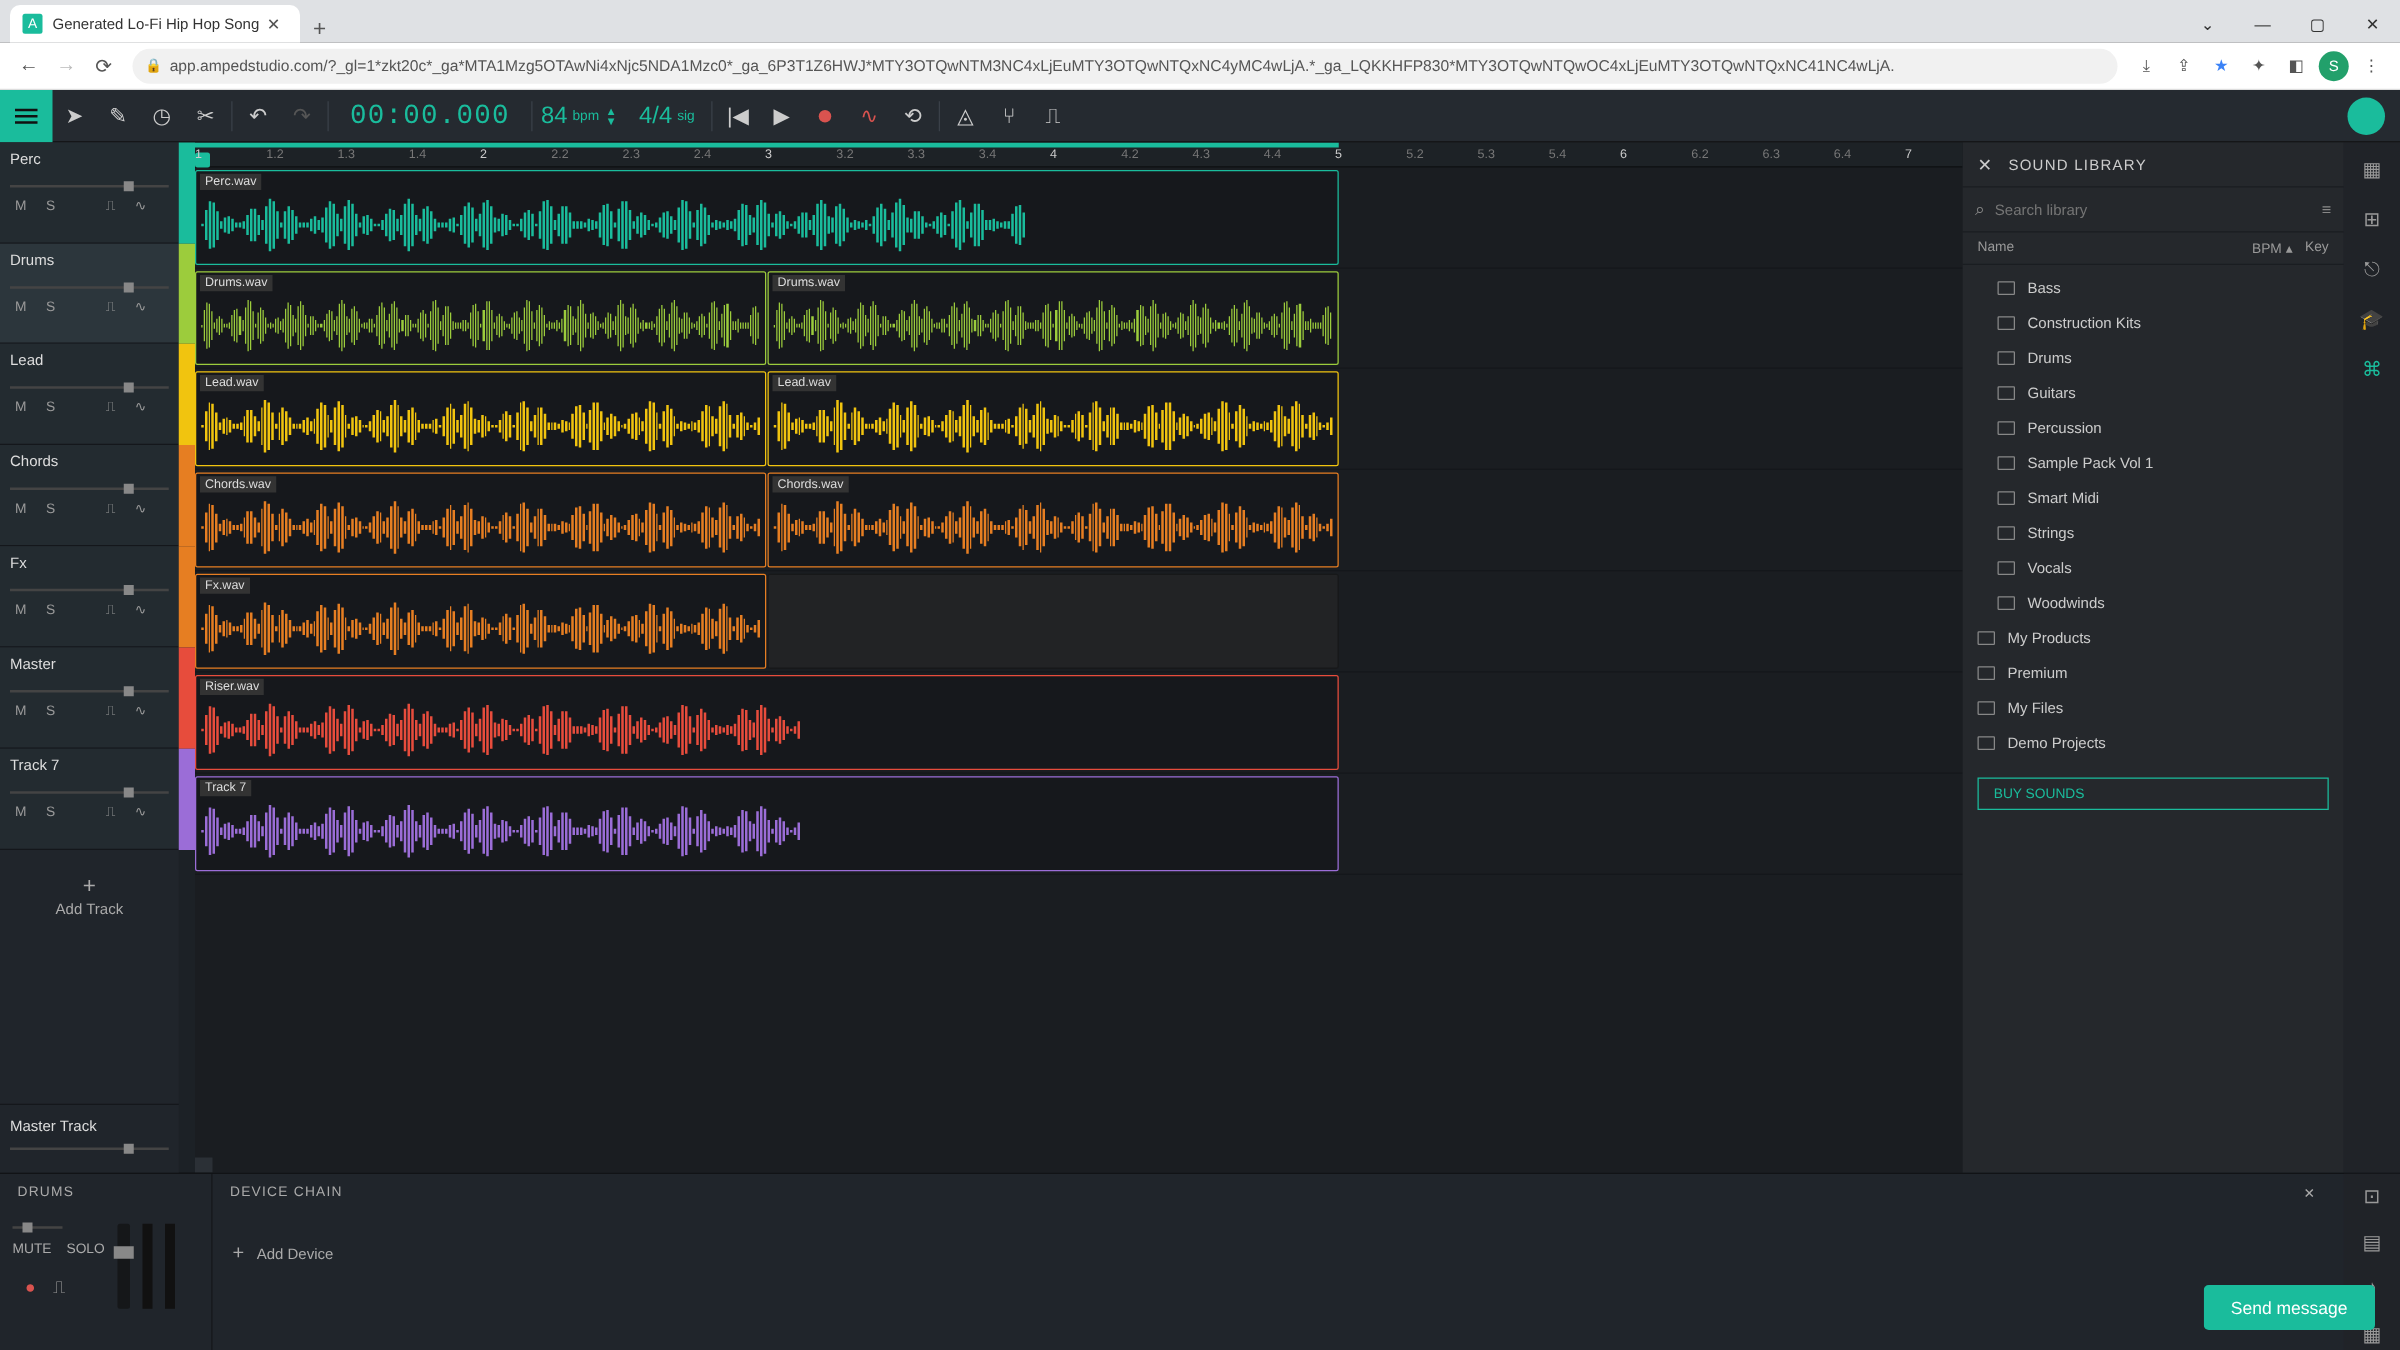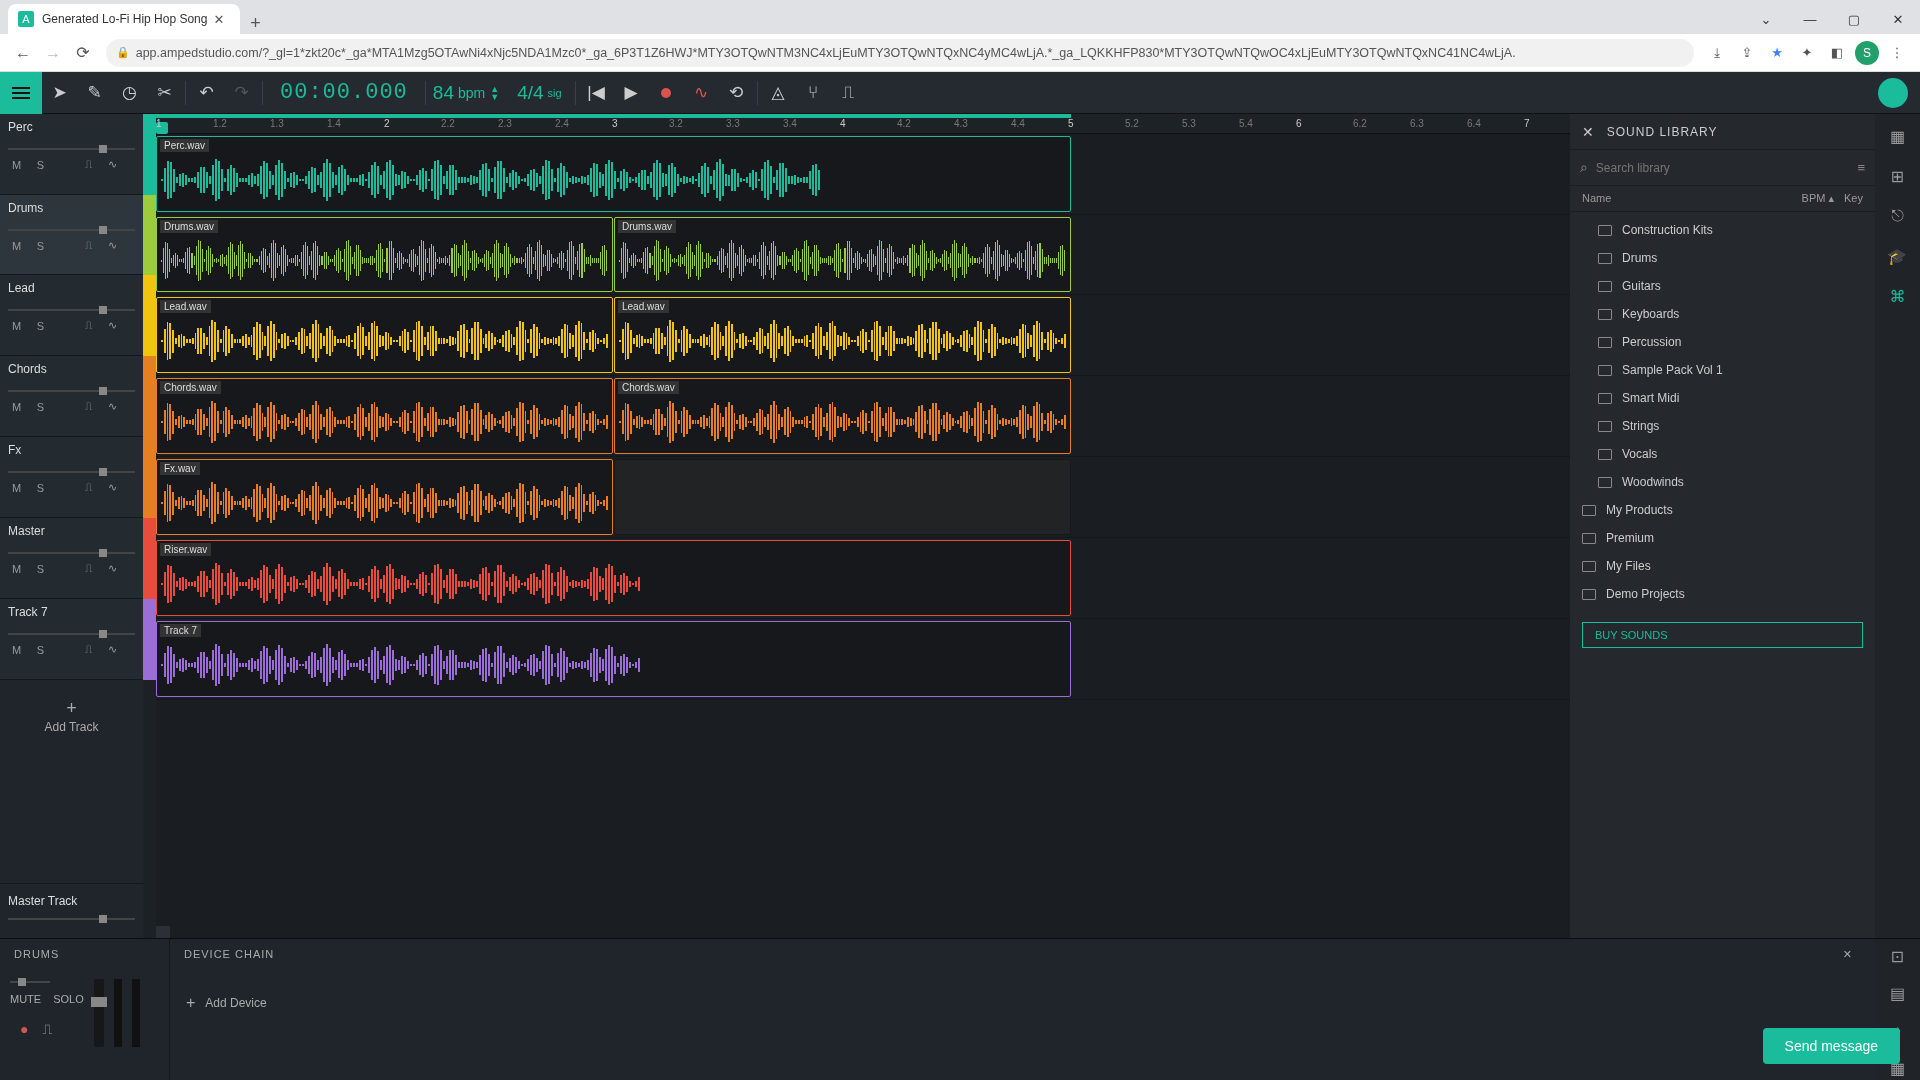--- a/index.html
+++ b/index.html
@@ -26,21 +26,21 @@
 
 .app-toolbar { background:#252a30; height:42px; display:flex; align-items:center; border-bottom:1px solid #111;}
 .menu-btn { width:42px;height:42px;background:#1abc9c;display:flex;align-items:center;justify-content:center;}
 .menu-btn .bars { display:flex;flex-direction:column;gap:3px;}
 .menu-btn .bars span {display:block;width:18px;height:2px;background:#111;}
 .tool-group { display:flex;align-items:center; }
 .tool-btn { width:35px;height:42px;display:flex;align-items:center;justify-content:center;color:#ccc;font-size:17px;}
 .tool-sep { width:1px;height:24px;background:#3a4048;margin:0 3px;}
 .clock { font-family:"Courier New",monospace;color:#1abc9c;font-size:22px;letter-spacing:1px;padding:0 14px;}
 .bpm { color:#1abc9c;font-size:19px;padding:0 4px;}
-.bpm-lbl {color:#1abc9c;font-size:14px;}
+.bpm-lbl {color:#1abc9c;font-size:11px;}
 .bpm-updn {color:#1abc9c;font-size:9px;line-height:8px;display:inline-flex;flex-direction:column;margin-left:5px;}
 .sig { color:#1abc9c;font-size:19px;padding:0 4px 0 18px;}
 .sig-lbl {color:#1abc9c;font-size:11px;margin-right:10px;}
 .rec-dot { width:10px;height:10px;border-radius:50%;background:#d9534f;}
 .avatar { width:30px;height:30px;border-radius:50%;background:#1abc9c;margin:0 12px 0 auto;}
 
 
 .main { display:flex; height:calc(1080px - 34px - 38px - 42px - 142px); }
 .tracks-col { width:143px; background:#20252b; display:flex;flex-direction:column;}
 .color-col { width:13px; display:flex;flex-direction:column;}
@@ -2209,33 +2209,33 @@
       <span class="lib-filter">≡</span>
     </div>
     <div class="lib-cols">
       <span class="nm">Name</span>
       <span style="margin-right:10px">BPM ▴</span>
       <span>Key</span>
     </div>
     <div class="lib-tree" id="lib-tree">
         <div class="tree-item ind1">
           <span class="folder-ic"></span>
+          <span>Bass</span>
+        </div>
+        <div class="tree-item ind1">
+          <span class="folder-ic"></span>
           <span>Construction Kits</span>
         </div>
         <div class="tree-item ind1">
           <span class="folder-ic"></span>
           <span>Drums</span>
         </div>
         <div class="tree-item ind1">
           <span class="folder-ic"></span>
           <span>Guitars</span>
-        </div>
-        <div class="tree-item ind1">
-          <span class="folder-ic"></span>
-          <span>Keyboards</span>
         </div>
         <div class="tree-item ind1">
           <span class="folder-ic"></span>
           <span>Percussion</span>
         </div>
         <div class="tree-item ind1">
           <span class="folder-ic"></span>
           <span>Sample Pack Vol 1</span>
         </div>
         <div class="tree-item ind1">

